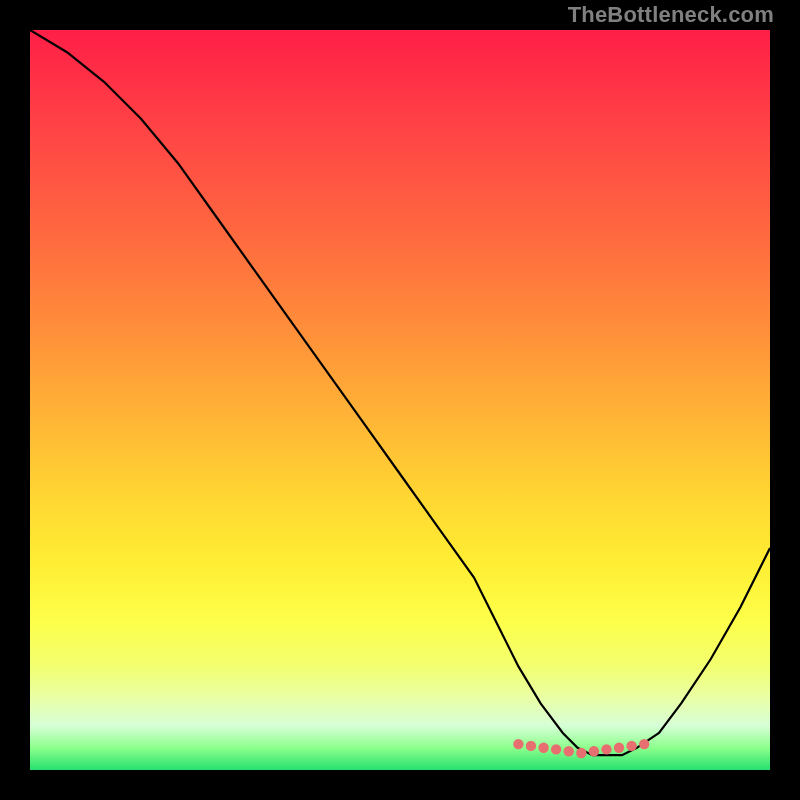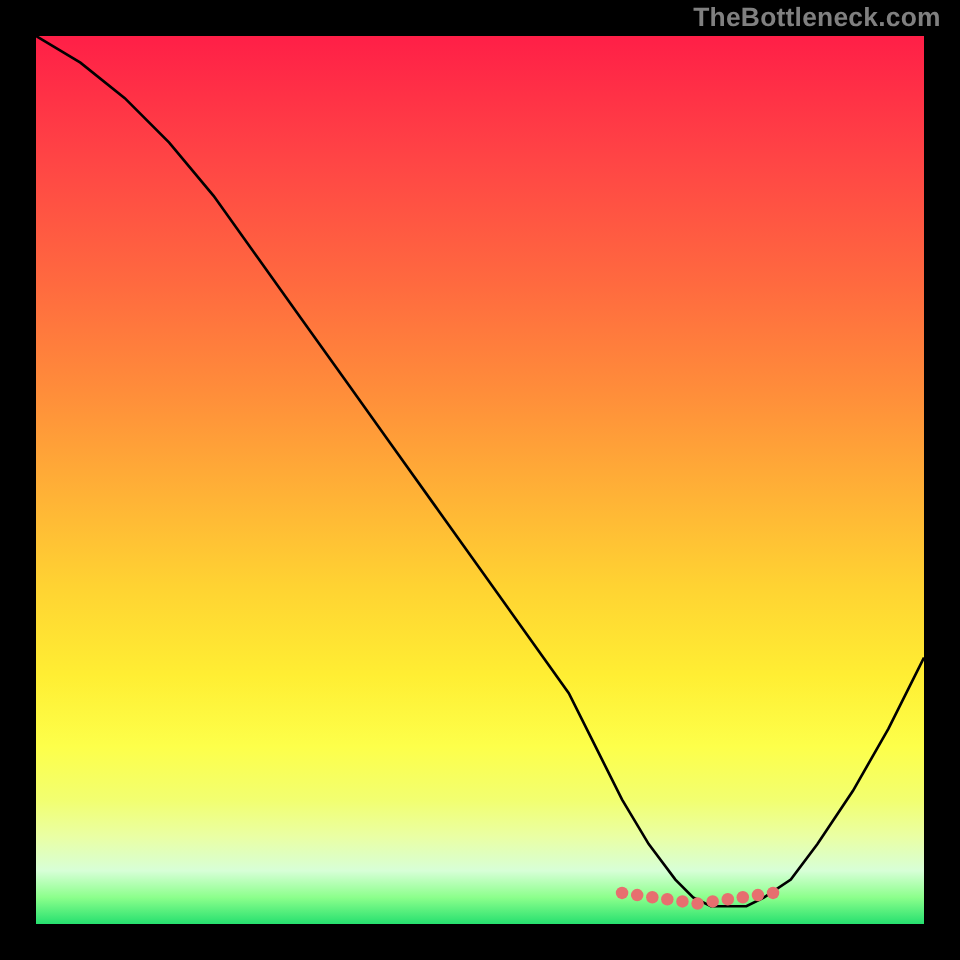--- a/index.html
+++ b/index.html
@@ -13,21 +13,21 @@
   }
   .frame {
     position: relative;
     width: 800px;
     height: 800px;
     background: #000;
   }
   .watermark {
     position: absolute;
     top: 2px;
-    right: 16px;
+    right: 26px;
     color: #808080;
     font-size: 22px;
     font-weight: bold;
     letter-spacing: 0.2px;
     z-index: 5;
   }
   .plot-rect {
     position: absolute;
     left: 30px;
     top: 30px;

